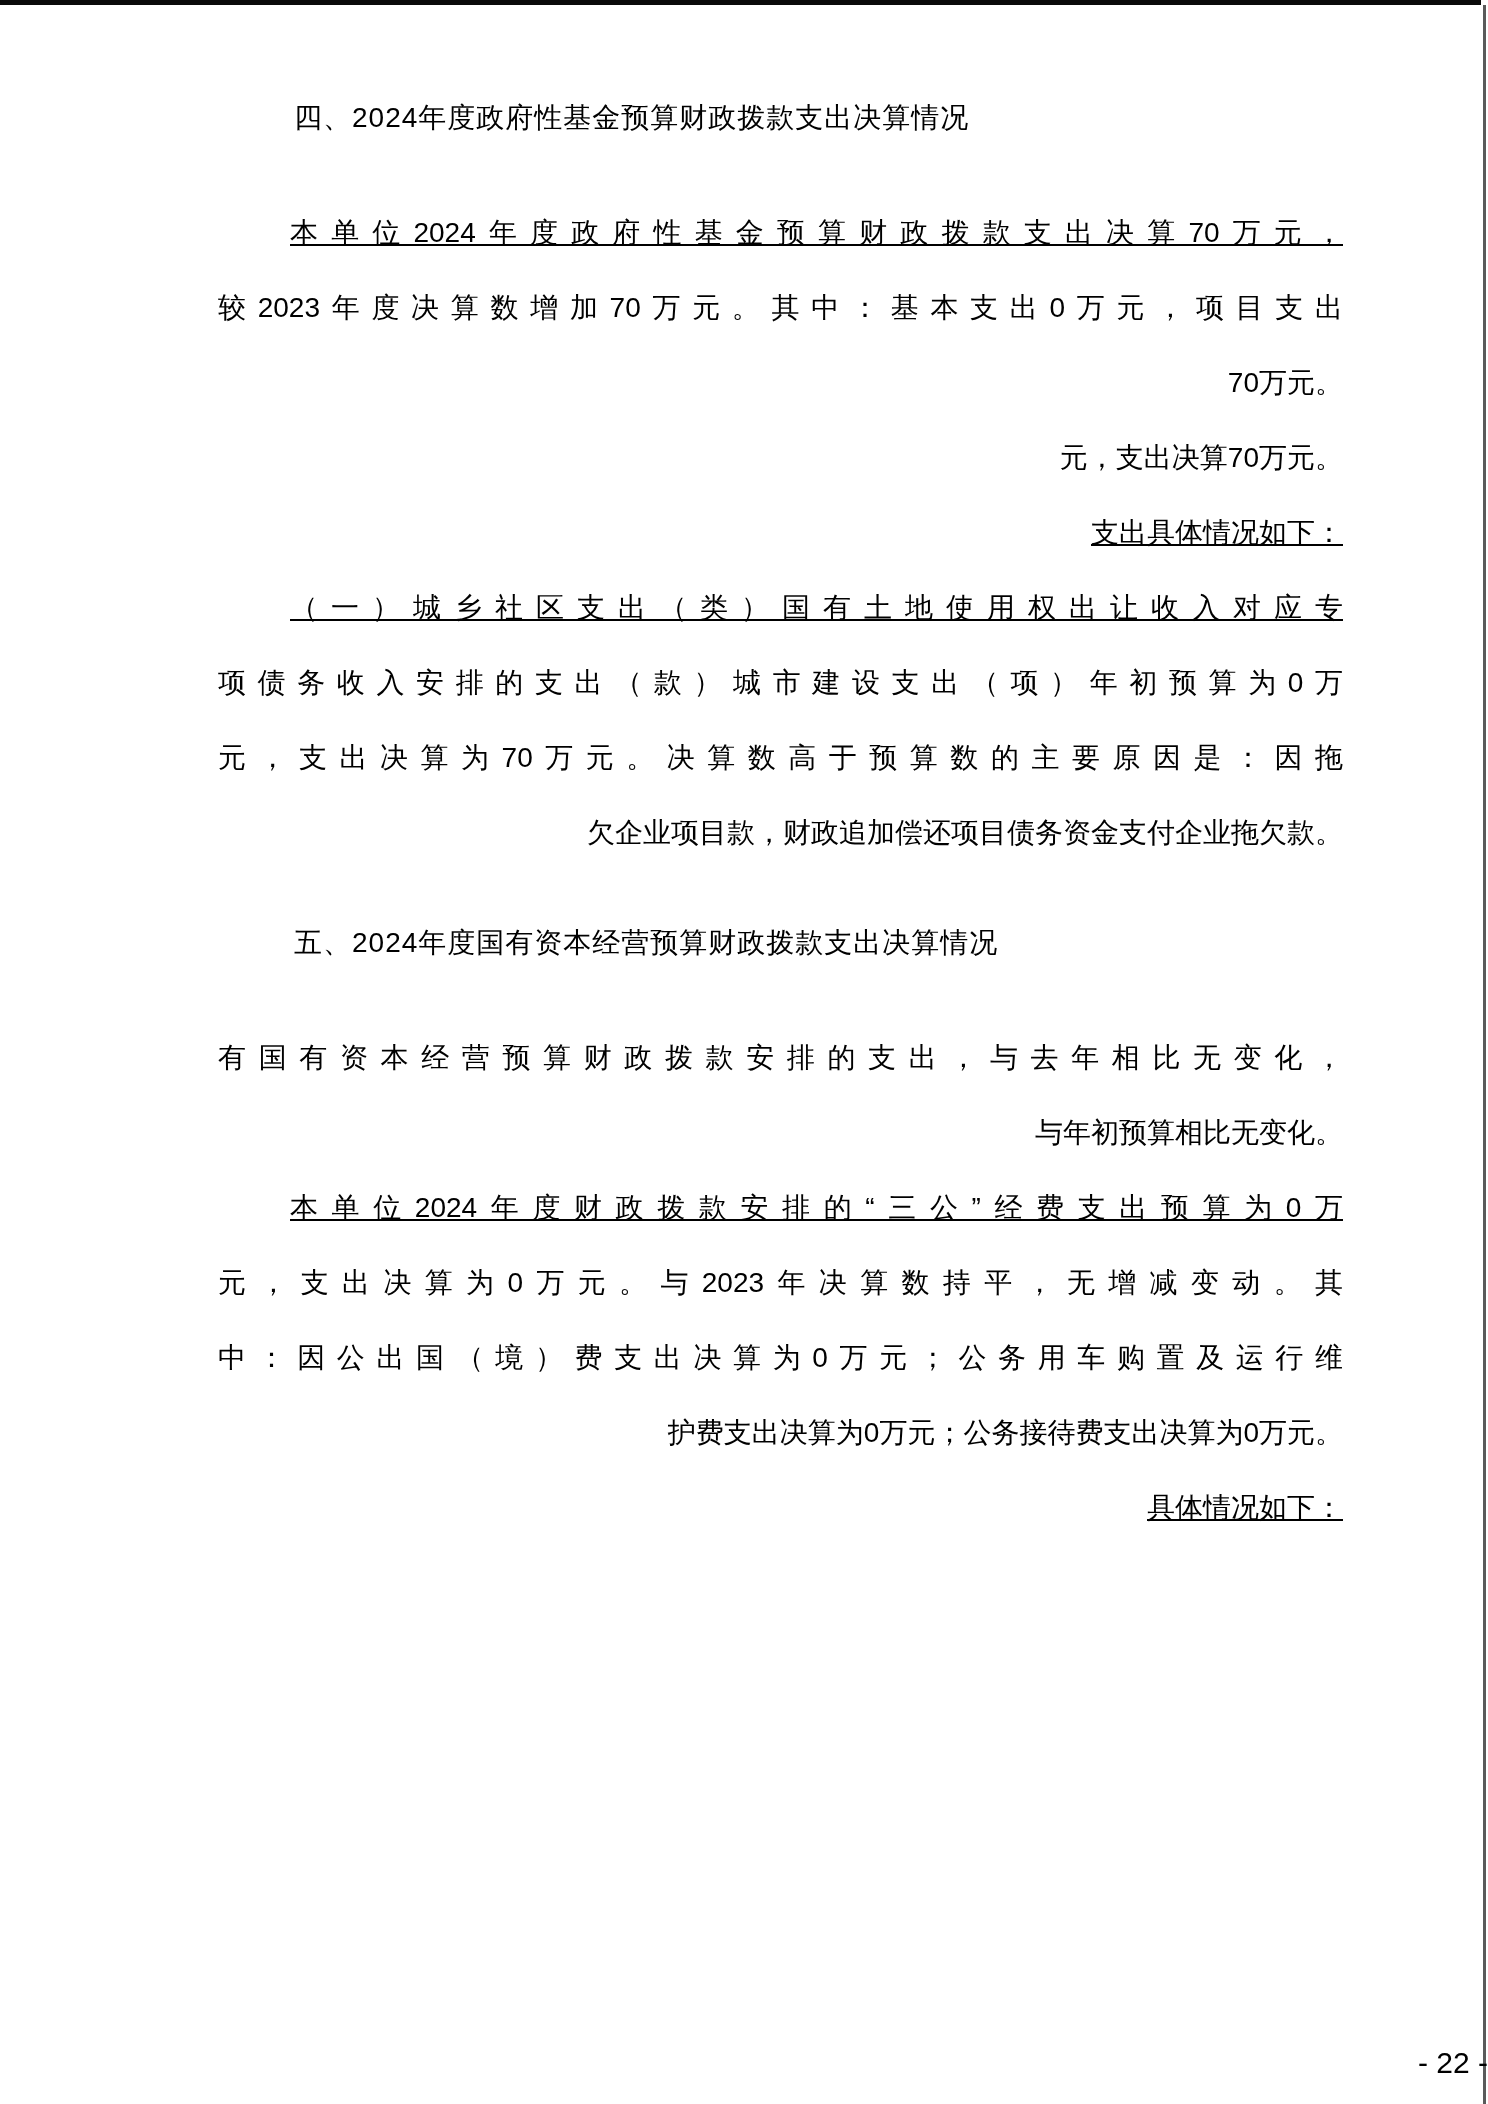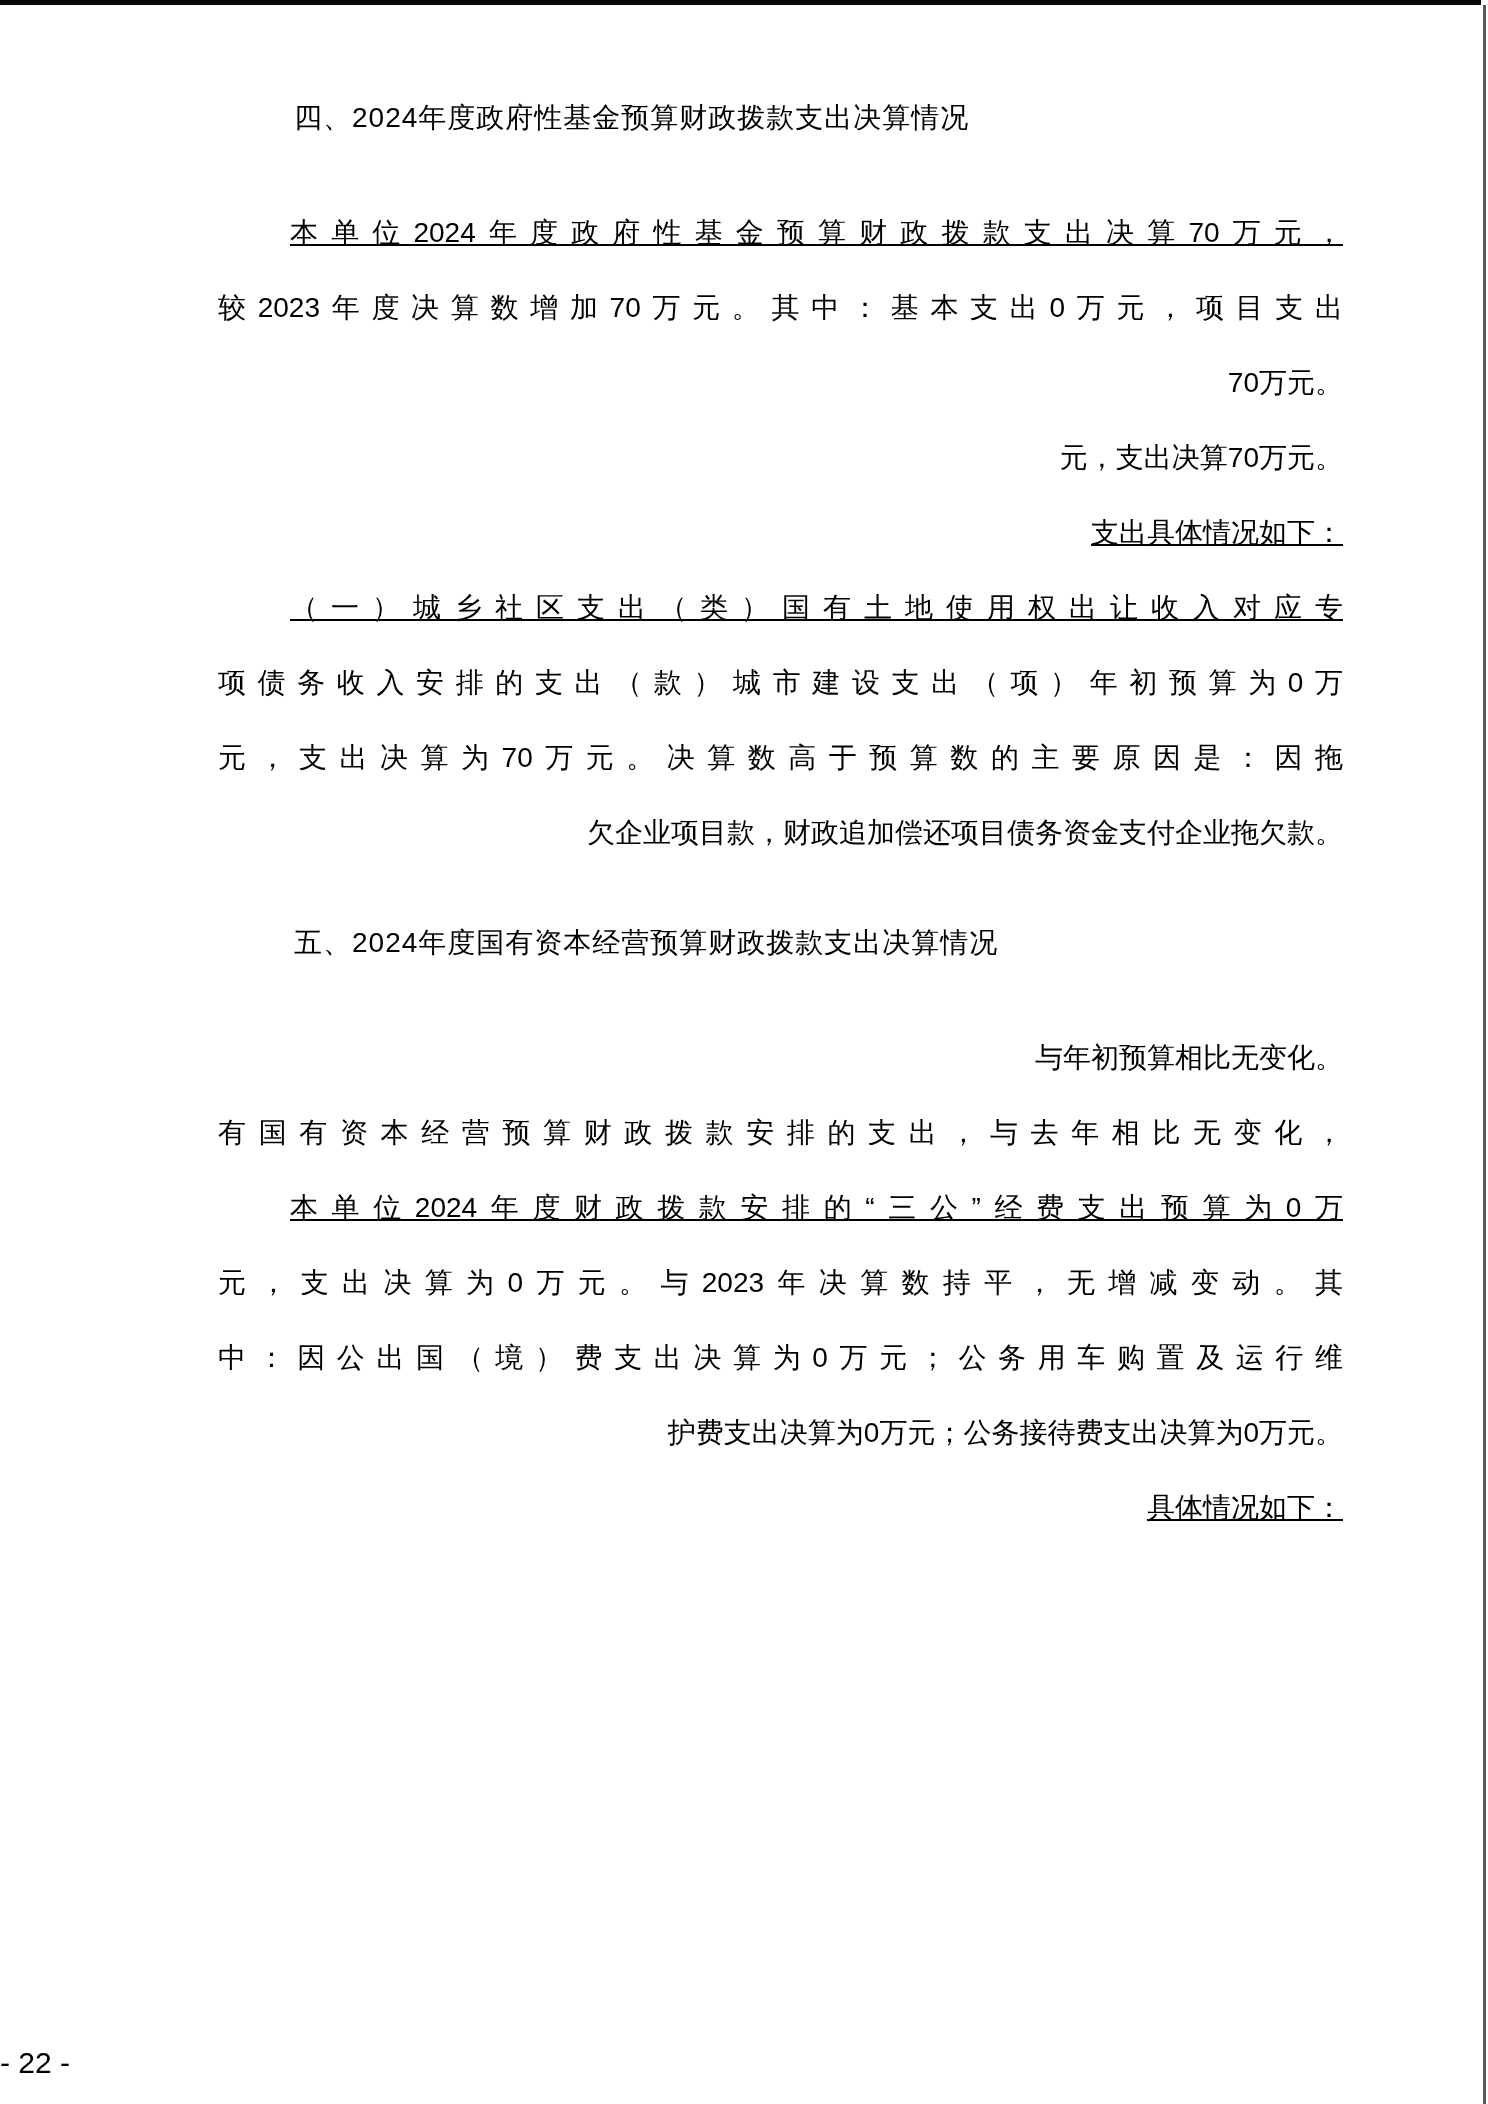--- a/index.html
+++ b/index.html
@@ -59,21 +59,21 @@
     letter-spacing: 1px;
   }
   .paragraph {
     margin: 0;
   }
   .page-number {
     position: absolute;
     top: 2035px;
     left: 0;
     width: 1488px;
-    text-align: left;
+    text-align: right;
     font-size: 30px;
     line-height: 56px;
   }
 </style>
 </head>
 <body>
 
 <div class="top-border"></div>
 <div class="right-border"></div>
 
@@ -98,22 +98,22 @@
   <div class="paragraph">
     <div class="line first fill">（一）城乡社区支出（类）国有土地使用权出让收入对应专</div>
     <div class="line fill">项债务收入安排的支出（款）城市建设支出（项）年初预算为0万</div>
     <div class="line fill">元，支出决算为70万元。决算数高于预算数的主要原因是：因拖</div>
     <div class="line">欠企业项目款，财政追加偿还项目债务资金支付企业拖欠款。</div>
   </div>
 
   <div class="heading">五、2024年度国有资本经营预算财政拨款支出决算情况</div>
 
   <div class="paragraph">
+    <div class="line fill">有国有资本经营预算财政拨款安排的支出，与去年相比无变化，</div>
     <div class="line">与年初预算相比无变化。</div>
-    <div class="line fill">有国有资本经营预算财政拨款安排的支出，与去年相比无变化，</div>
   </div>
 
 
   <div class="paragraph">
     <div class="line first fill">本单位2024年度财政拨款安排的“三公”经费支出预算为0万</div>
     <div class="line fill">元，支出决算为0万元。与2023年决算数持平，无增减变动。其</div>
     <div class="line fill">中：因公出国（境）费支出决算为0万元；公务用车购置及运行维</div>
     <div class="line">护费支出决算为0万元；公务接待费支出决算为0万元。</div>
   </div>
 

